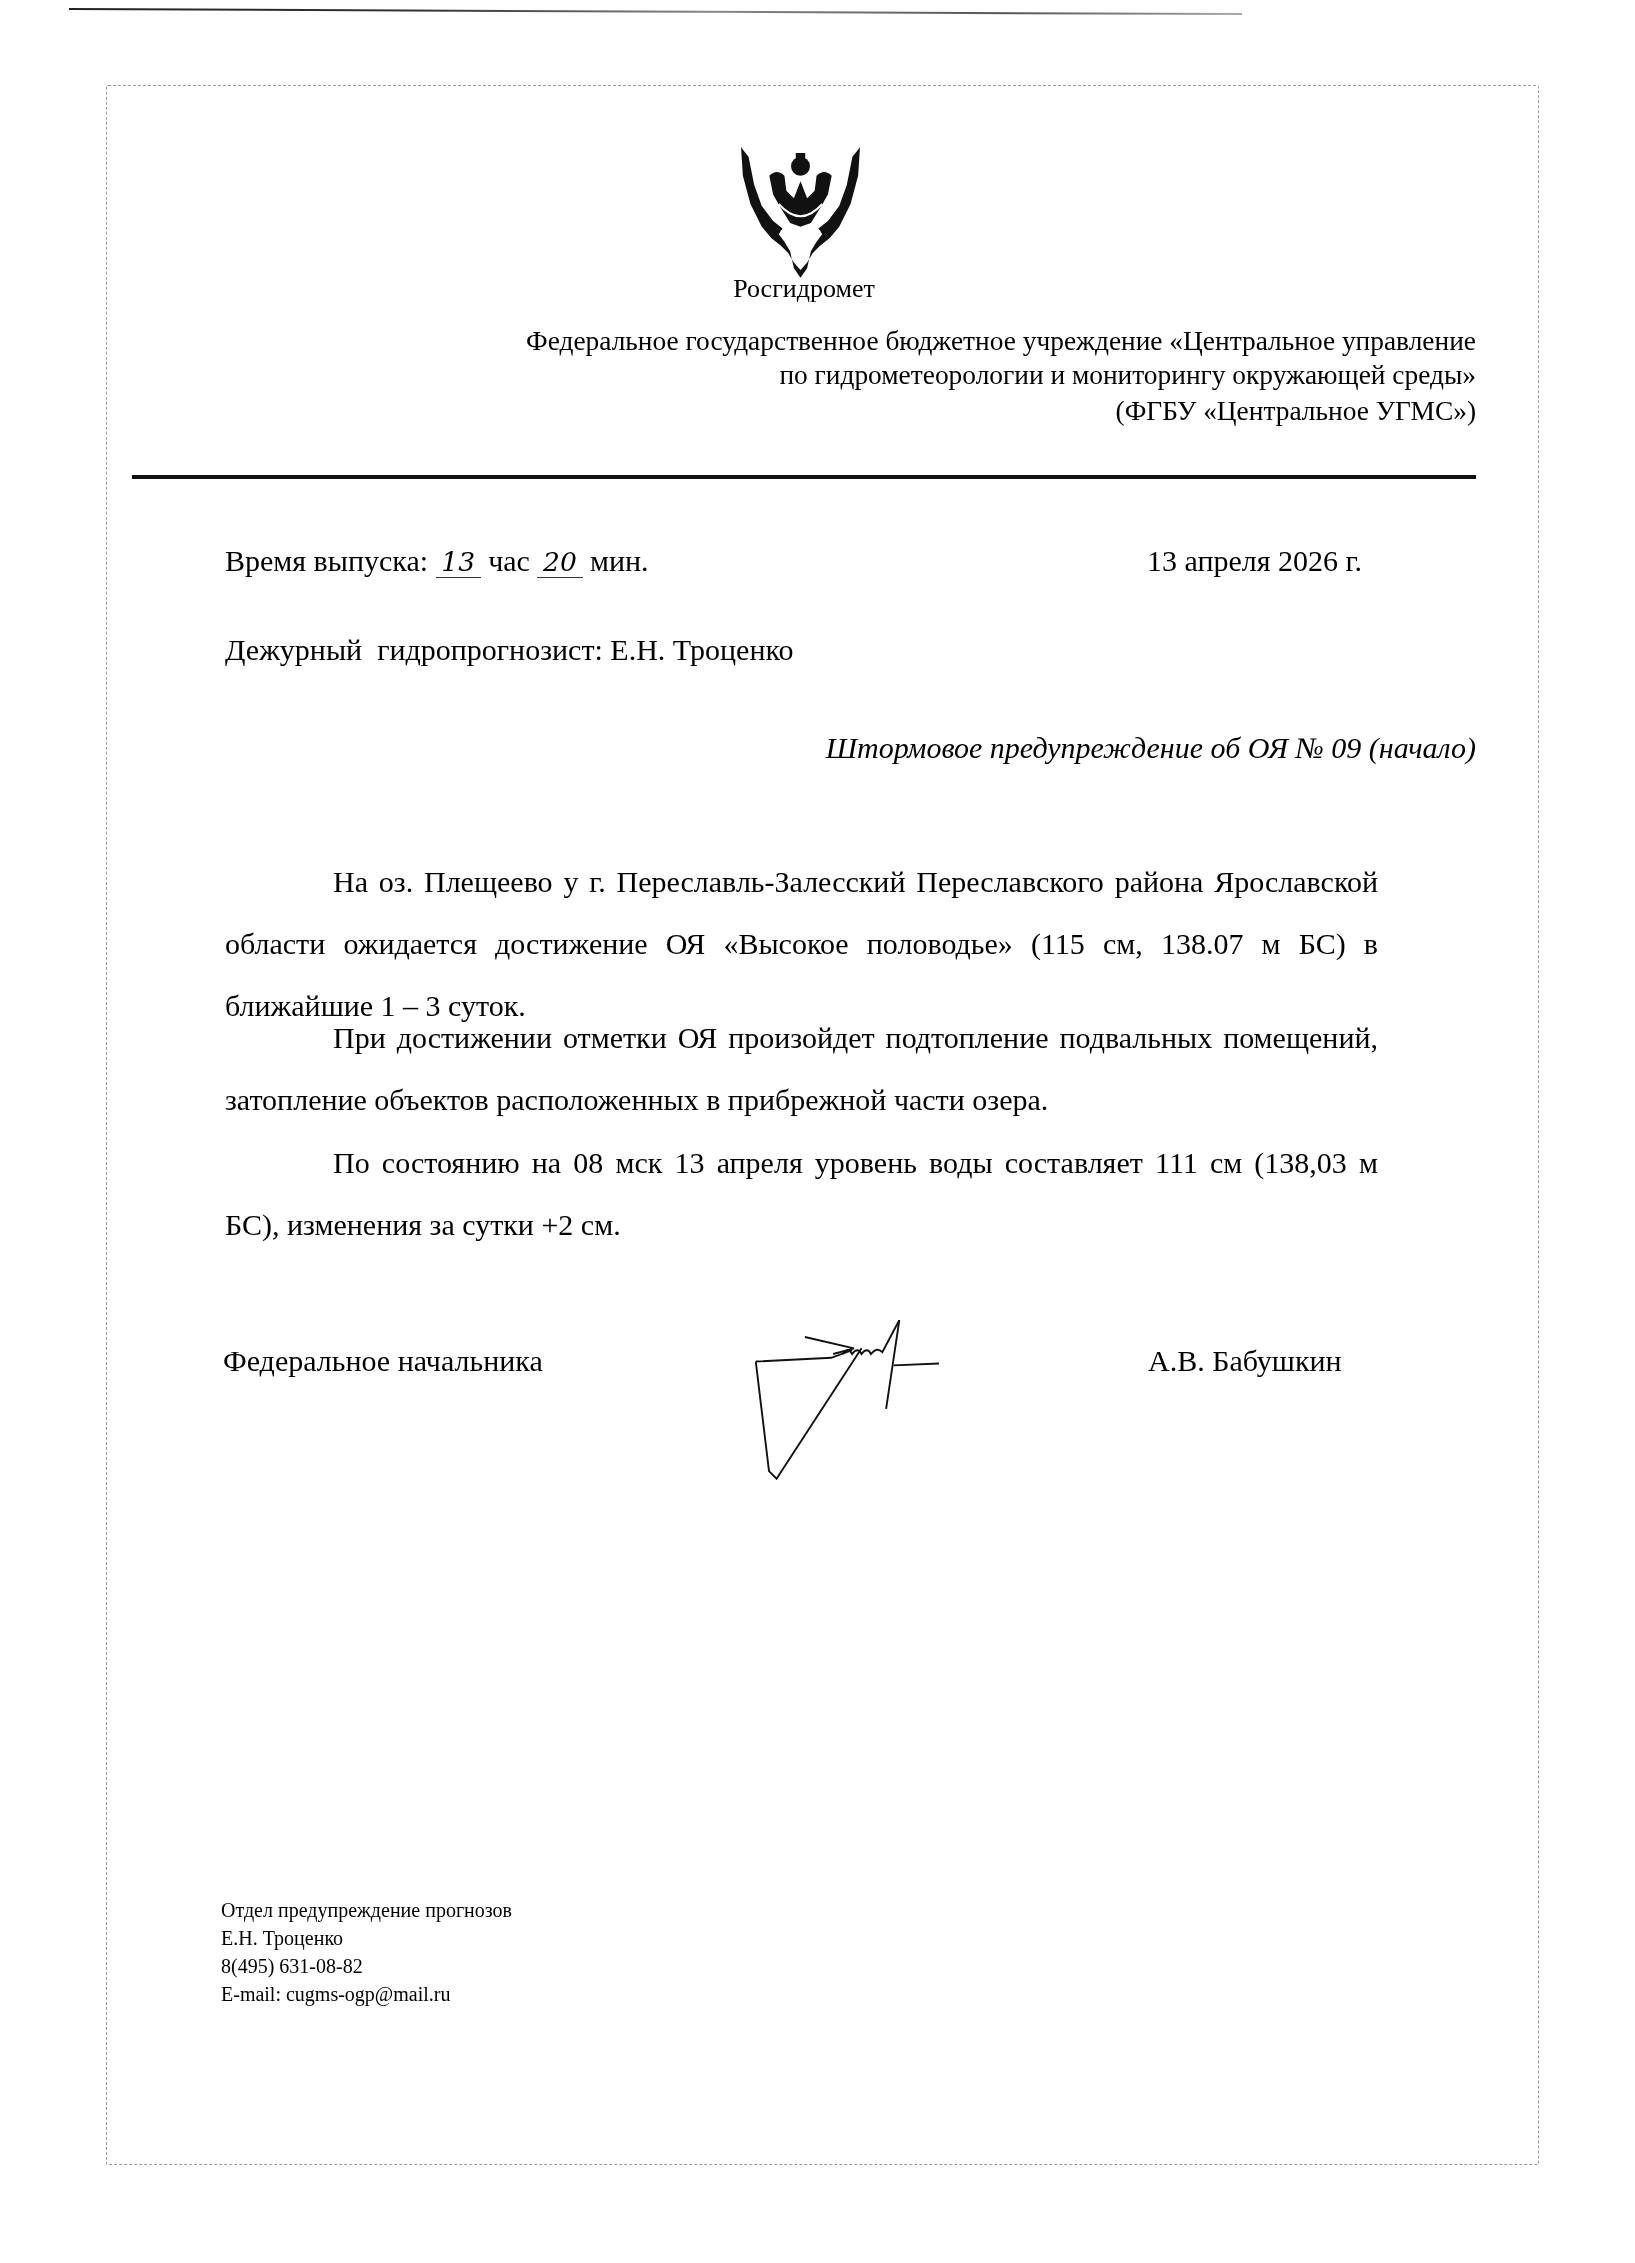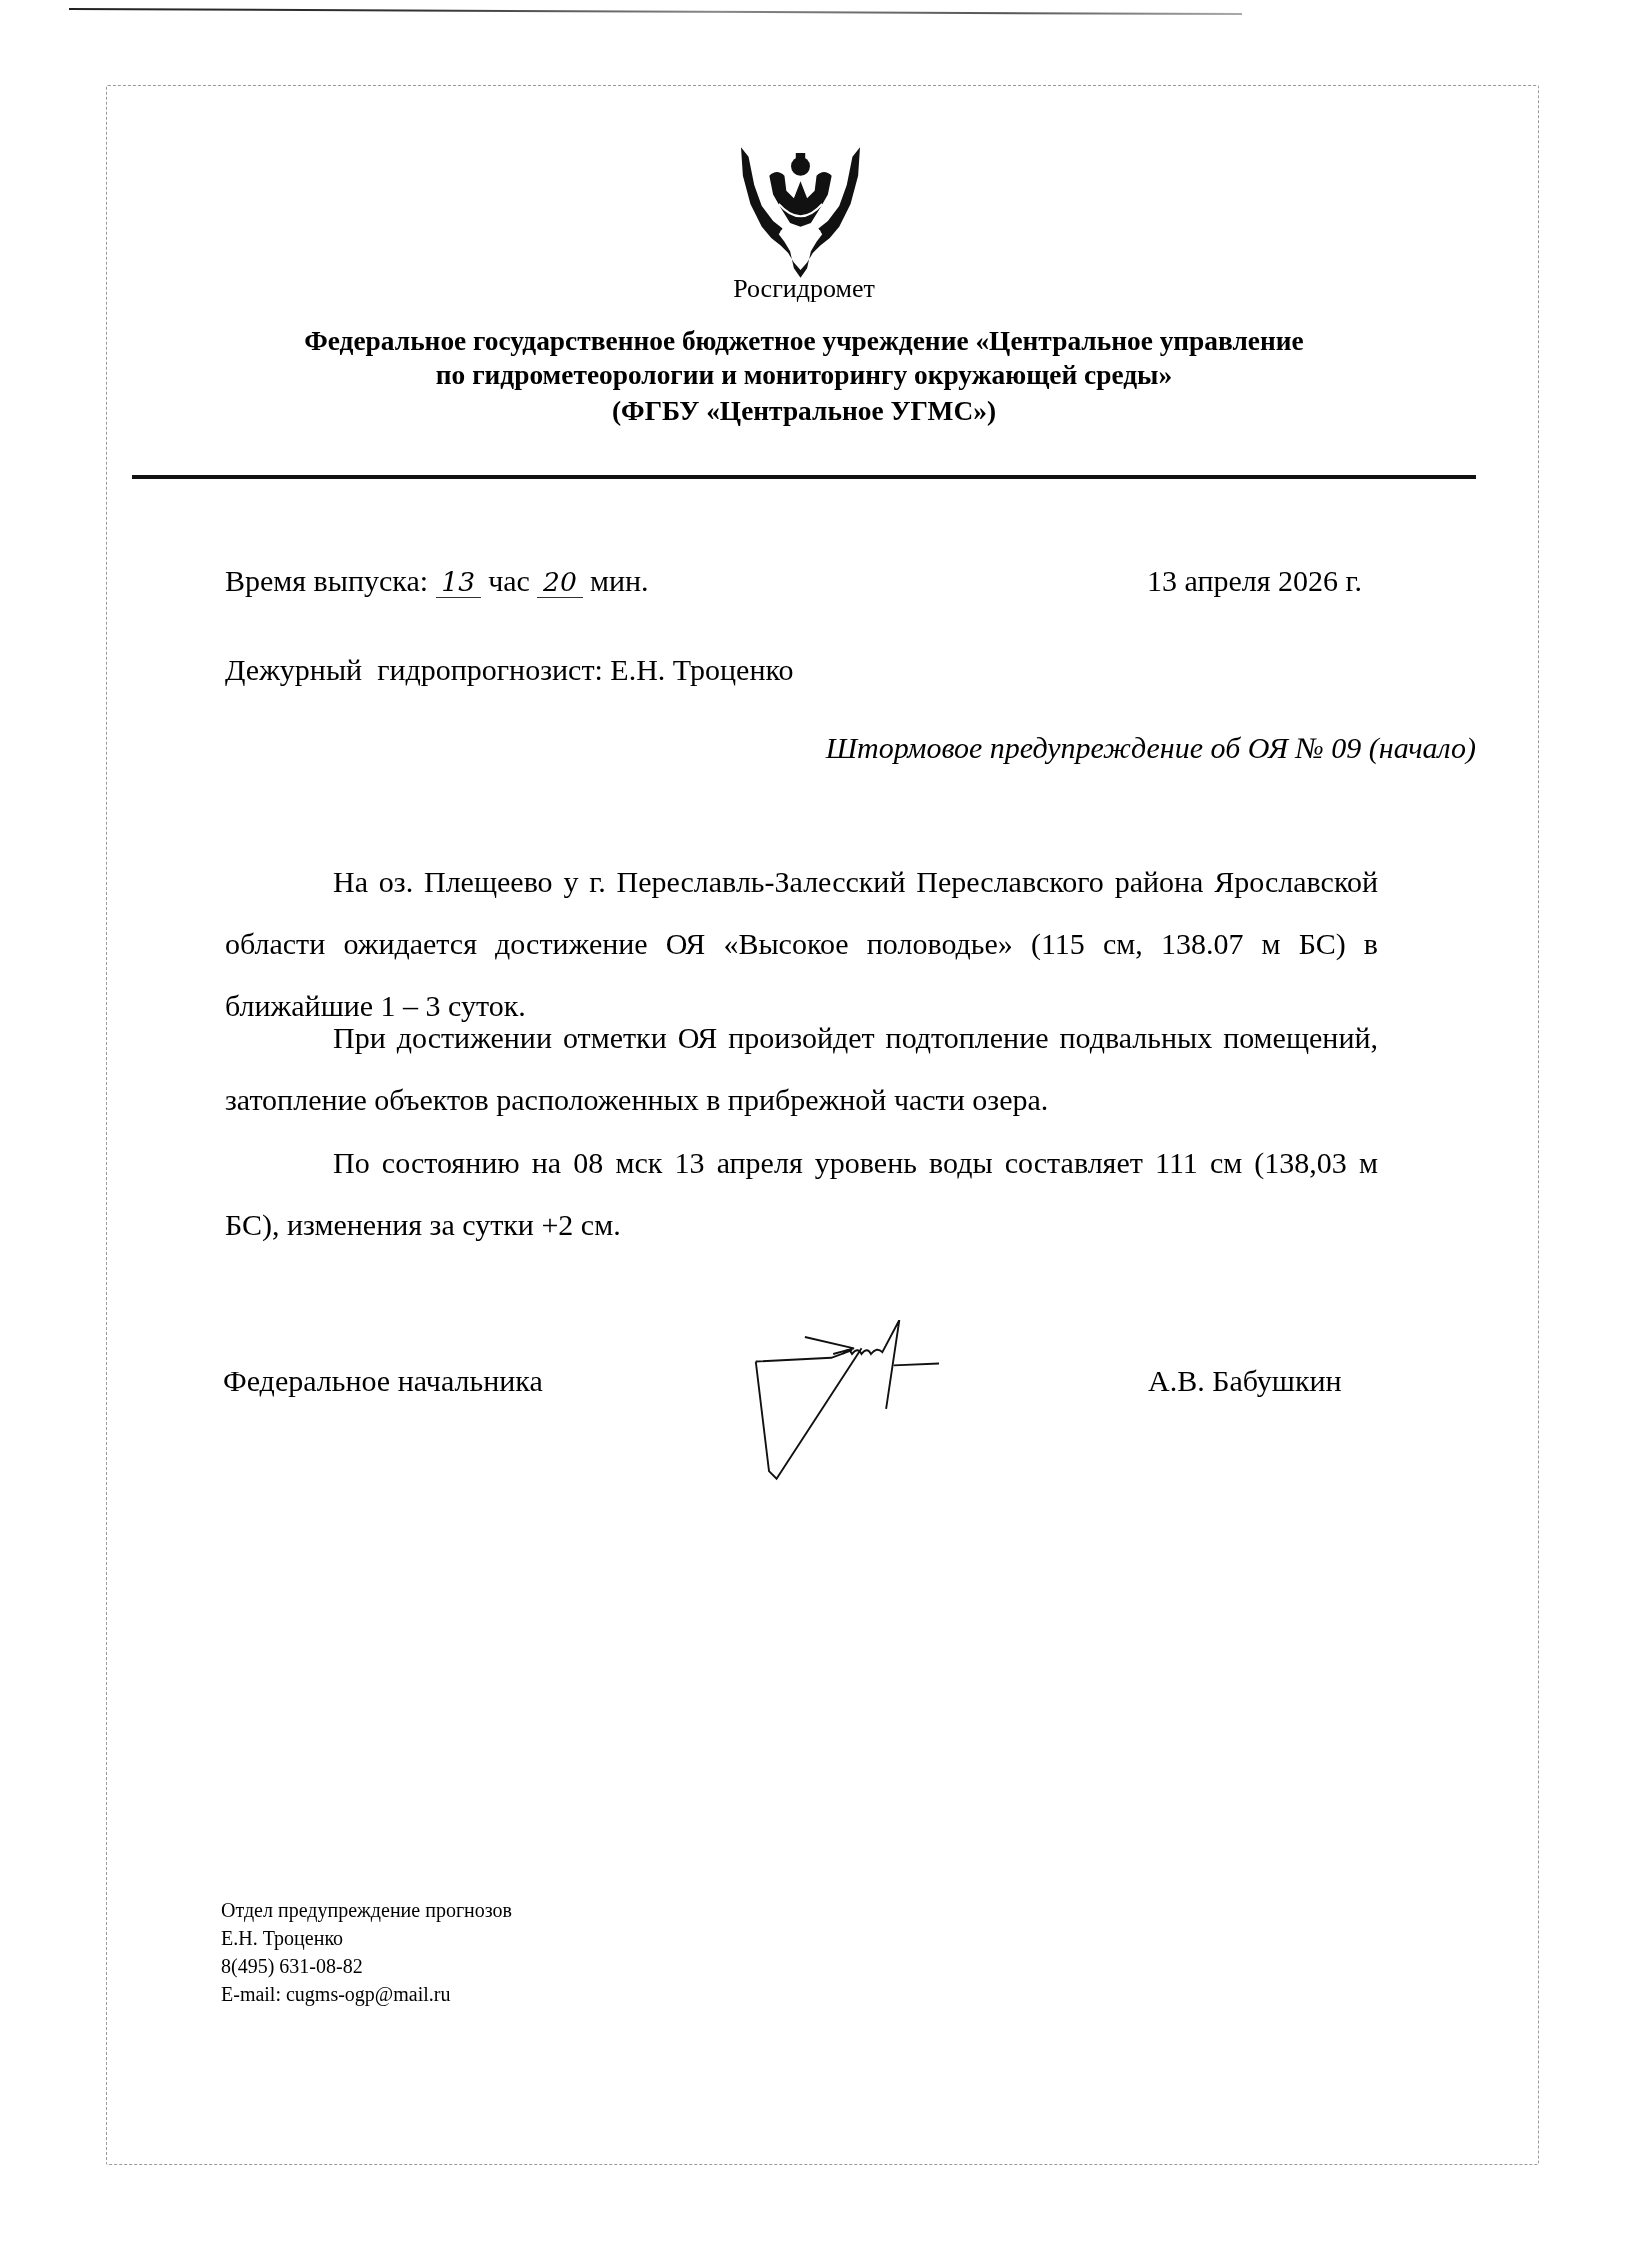--- a/index.html
+++ b/index.html
@@ -6,23 +6,23 @@
   body { width:1635px; height:2264px; position:relative; overflow:hidden;
          font-family:"Liberation Serif","DejaVu Serif",serif; color:#000; }
   .scanline { position:absolute; left:69px; top:7.6px; width:1173px; height:1.9px;
               background:linear-gradient(90deg,#222 0%,#333 30%,#888 55%,#555 80%,#aaa 100%);
               transform:rotate(0.25deg); transform-origin:left; }
   .frame { position:absolute; left:106px; top:85px; width:1431px; height:2078px;
            border:1.9px dashed #9a9a9a; border-radius:1.9px; }
   .emblem { position:absolute; left:741px; top:147px; width:119px; height:131px; }
   .center { position:absolute; left:132px; width:1344px; text-align:center; }
   .agency { top:274px; font-size:26px; }
-  .hdr { font-weight:bold; font-size:27.4px; line-height:31px; }
+  .hdr { font-weight:normal; font-size:27.4px; line-height:31px;text-align:right; }
   .rule { position:absolute; left:132px; top:475px; width:1344px; height:3.8px; background:#111; }
-  .line { position:absolute; font-size:30px; white-space:nowrap;margin-top:20px; }
+  .line { position:absolute; font-size:30px; white-space:nowrap; }
   .hand { font-family:"DejaVu Serif",serif; font-style:italic; font-size:26.5px;
           border-bottom:1.9px solid #333; display:inline-block; padding:0 5.7px; }
   .title { position:absolute; left:132px; width:1344px; top:731px; text-align:right;
            font-size:30px; font-weight:normal; font-style:italic; }
   .para { position:absolute; left:225px; width:1261px; font-size:30px; line-height:62px;
           text-align:justify; text-indent:108px; margin-left:-108px; padding-left:0; }
   .sig { position:absolute; left:691px; top:1320px; width:360px; height:170px; }
   .footer { position:absolute; left:221px; top:1896px; font-size:20px; line-height:28px; }
 </style>
 </head>

